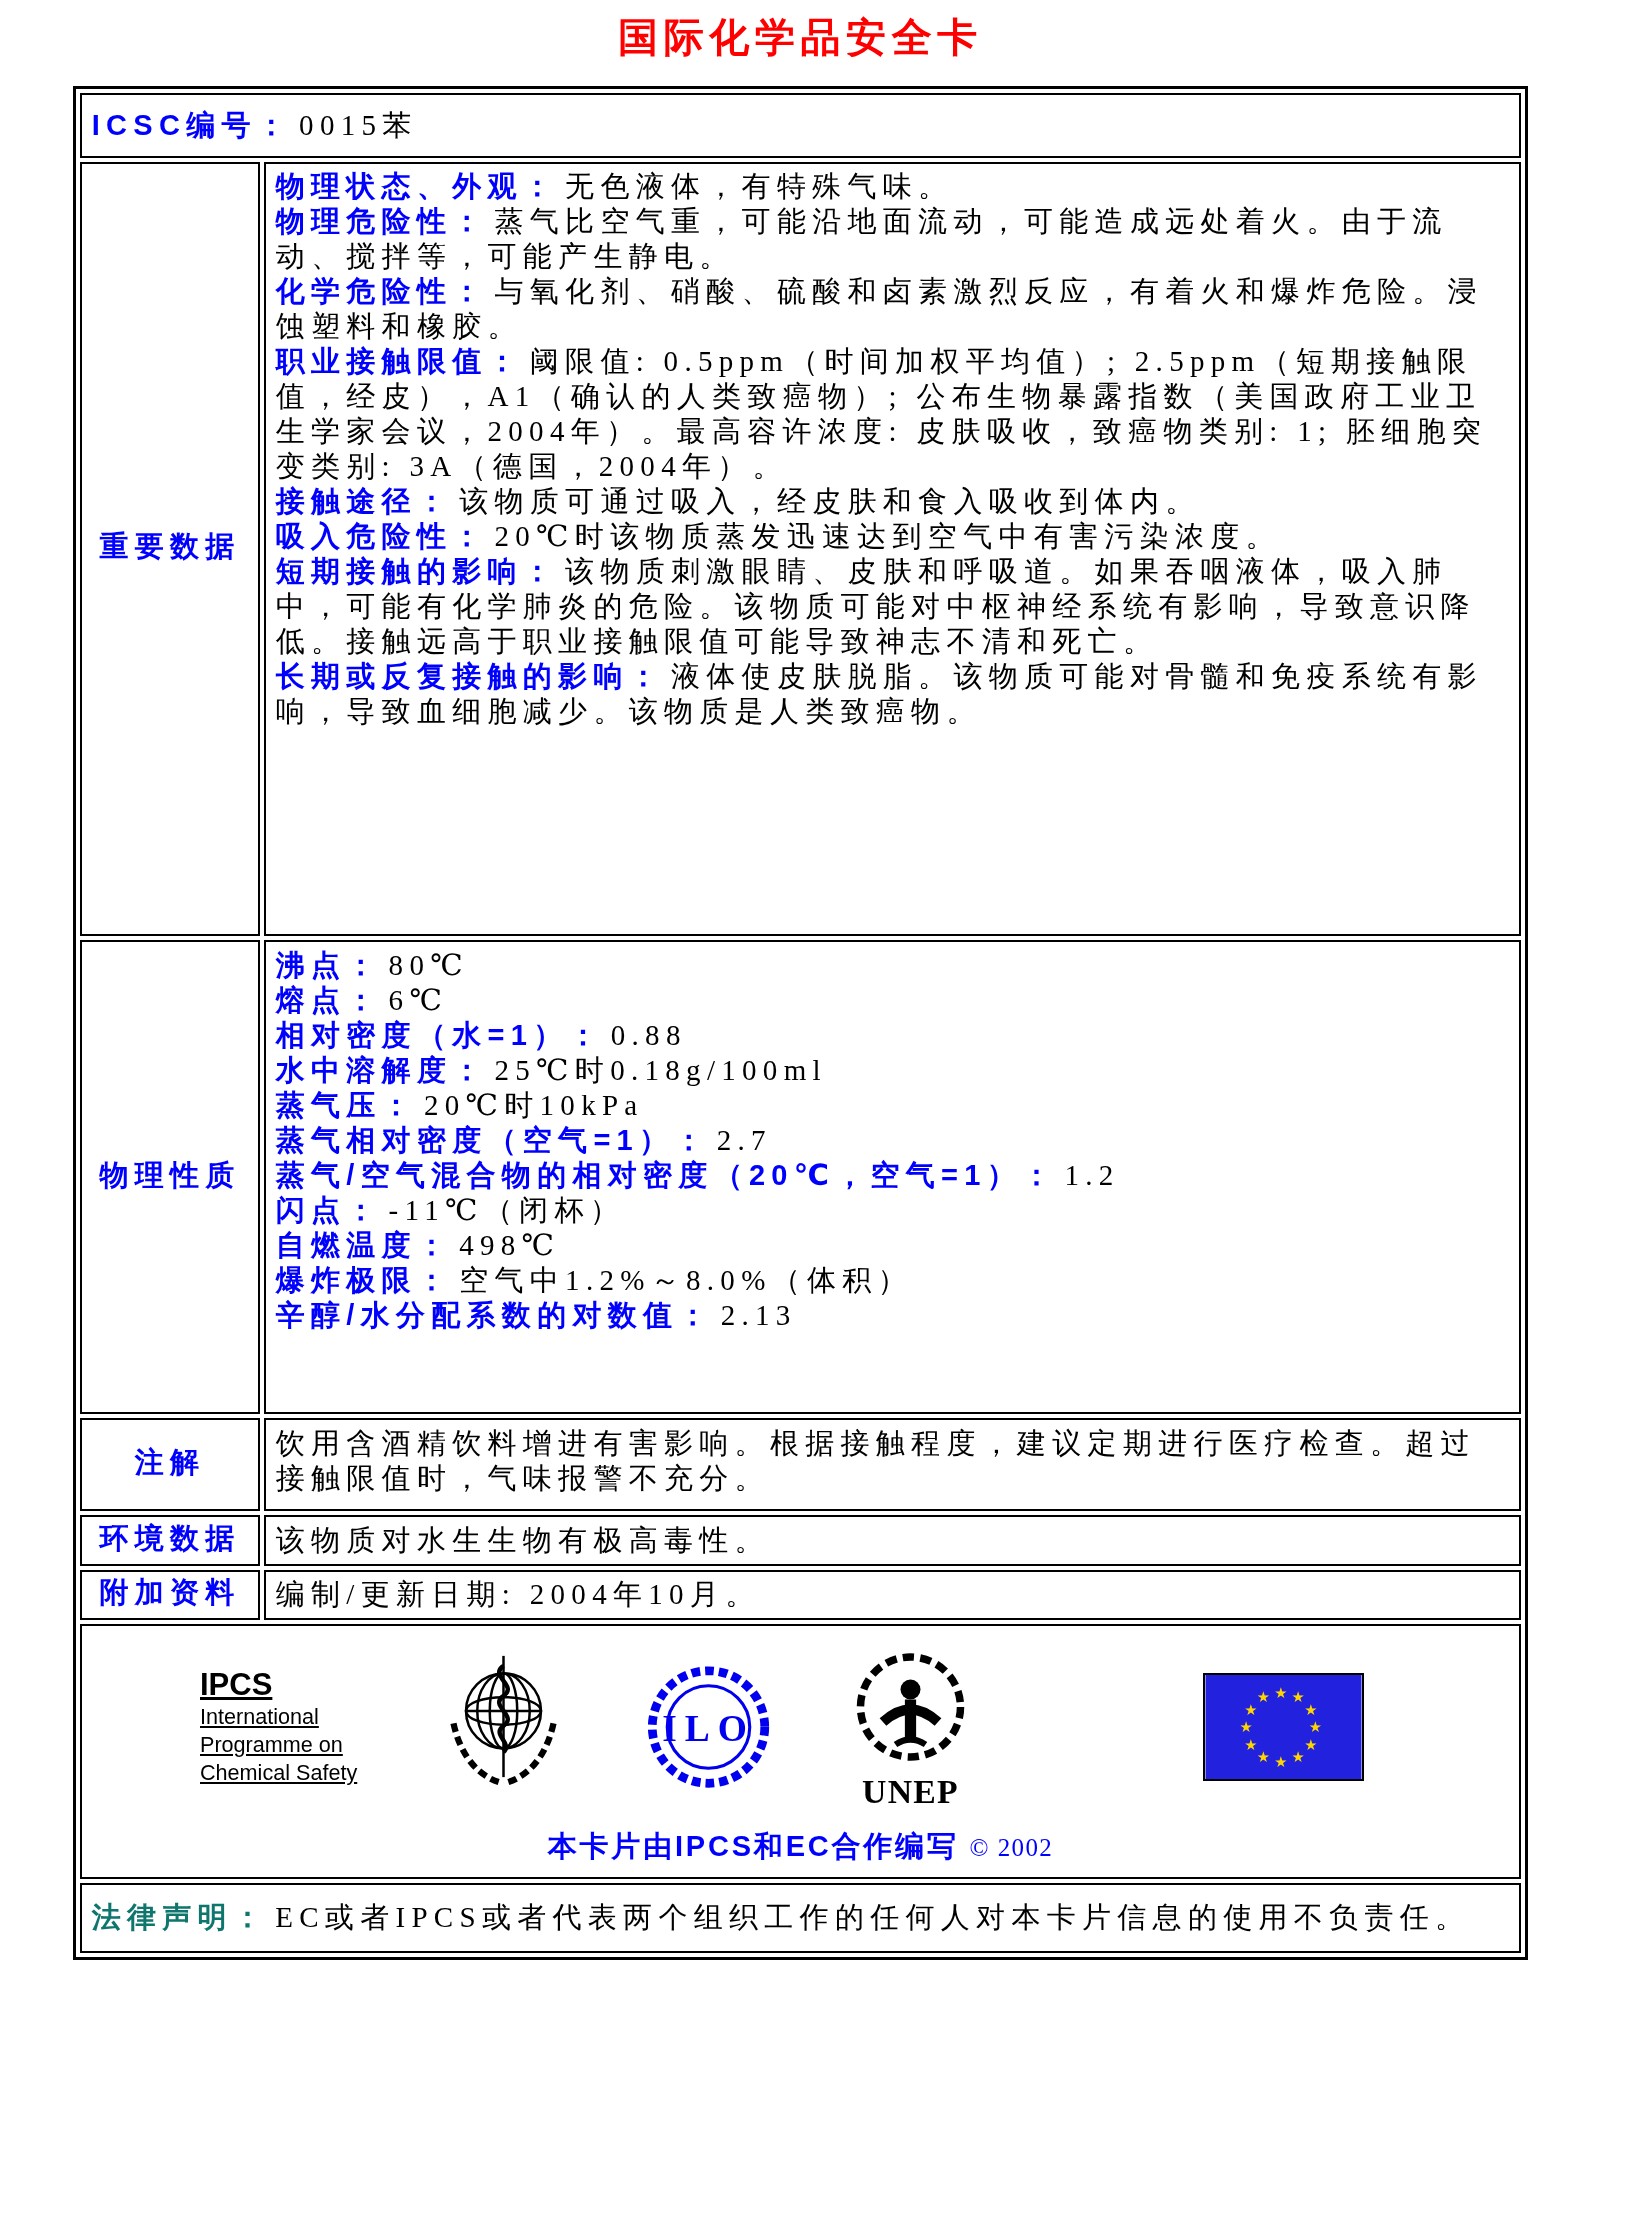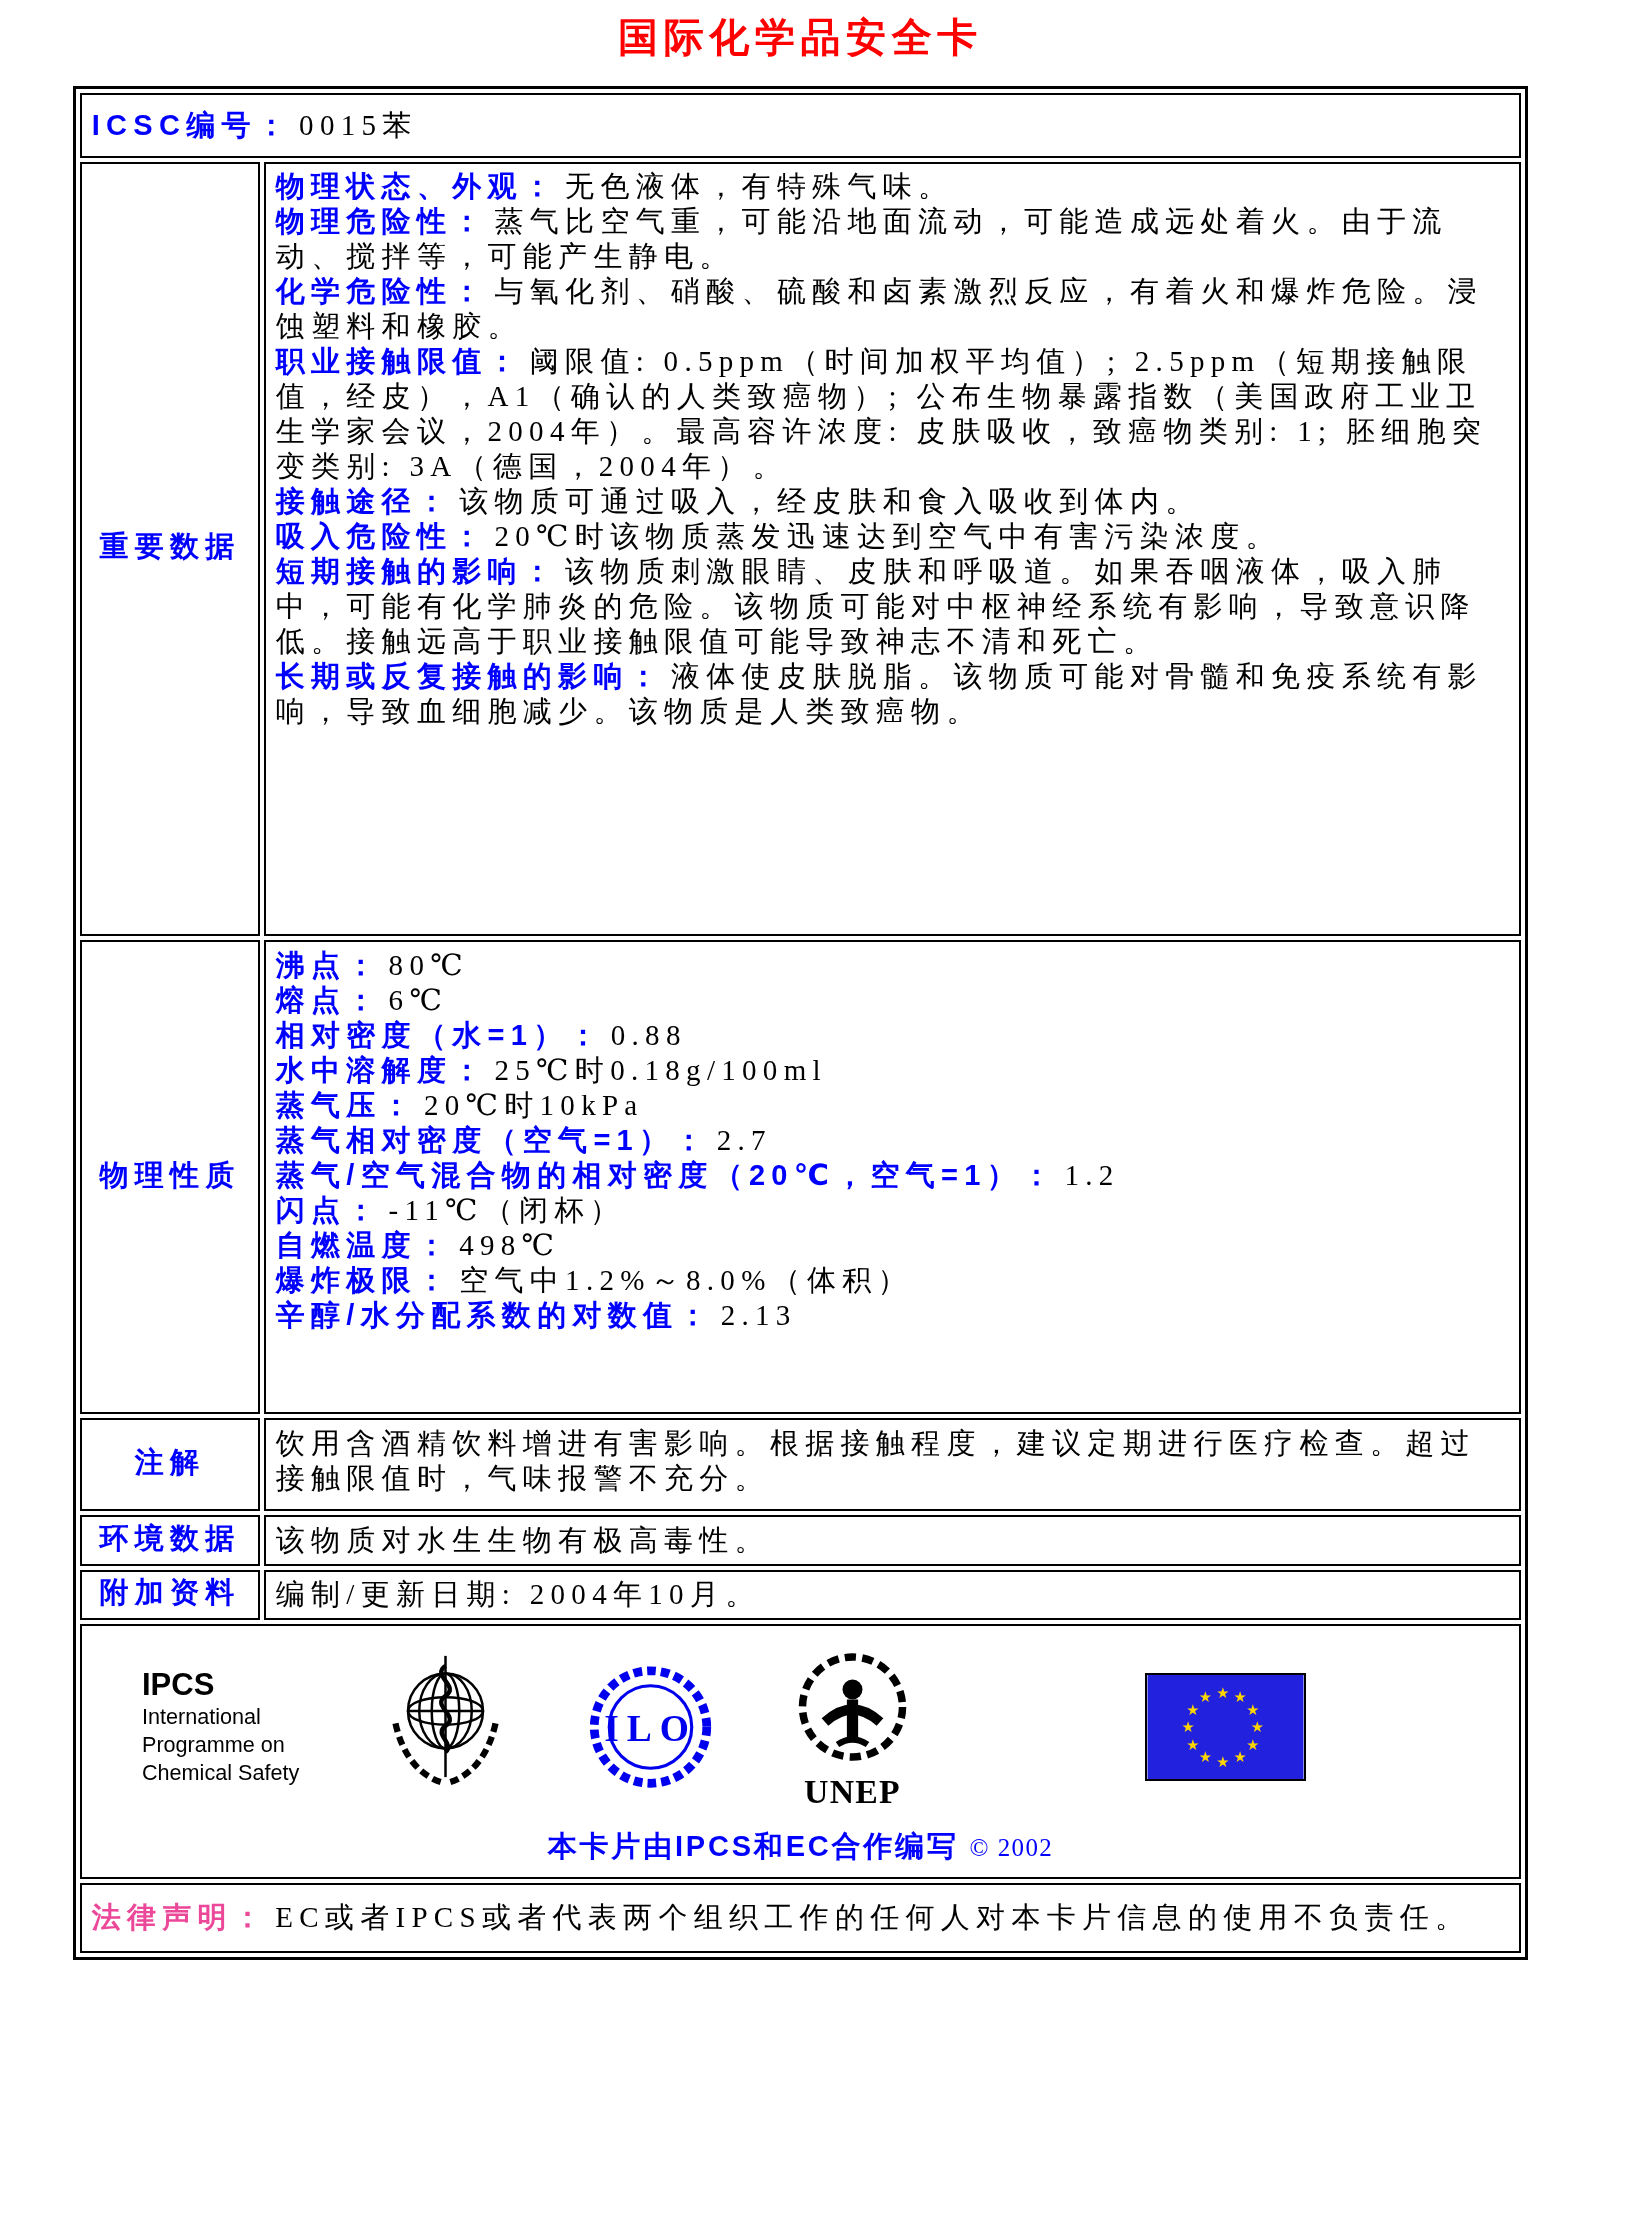--- a/index.html
+++ b/index.html
@@ -34,41 +34,41 @@
   .para{margin:0;}
   .prop-line{margin:0;}
   .hdr-flex{display:flex;justify-content:flex-start;align-items:center;}
   td.hdr-cell{height:50px;vertical-align:middle;}
   td.tall-important{height:759px;}
   td.tall-physical{height:459px;}
   td.notes-cell{height:78px;}
   
   td.logos-cell{padding:18px 14px 12.5px 14px;}
   .logo-row{display:flex;align-items:center;}
-  .ipcs-block{margin-left:46px;font-family:"Liberation Sans","DejaVu Sans",sans-serif;letter-spacing:0;}
+  .ipcs-block{margin-left:104px;font-family:"Liberation Sans","DejaVu Sans",sans-serif;letter-spacing:0;text-decoration:underline;}
   .ipcs-acronym{font-size:31px;font-weight:bold;line-height:36px;}
   .ipcs-sub{font-size:21.6px;line-height:28px;}
   .logo{display:block;}
   .who-wrap{margin-left:84px;}
   .ilo-wrap{margin-left:80px;}
   .unep-wrap{margin-left:77px;}
   .eu-wrap{margin-left:230px;}
   .eu-flag{border:2.1px solid #000;display:block;}
   .footer-caption{
     text-align:center;margin-top:19px;color:#0000ff;
     font-family:"Liberation Sans","DejaVu Sans",sans-serif;
     font-weight:bold;font-size:29px;letter-spacing:2.8px;
   }
   .copyright{
     font-family:"Liberation Serif","DejaVu Serif",serif;
     font-weight:normal;font-size:25px;letter-spacing:1.4px;
   }
   td.legal-cell{height:54px;vertical-align:middle;}
   .legal-label{
-    font-weight:bold;color:#ec4899;
+    font-weight:bold;color:#0f766e;
     font-family:"Liberation Sans","DejaVu Sans",sans-serif;
     margin-right:7px;
   }
 </style>
 </head>
 <body>
 
 <div class="page">
 
   <h1 class="doc-title">国际化学品安全卡</h1>

